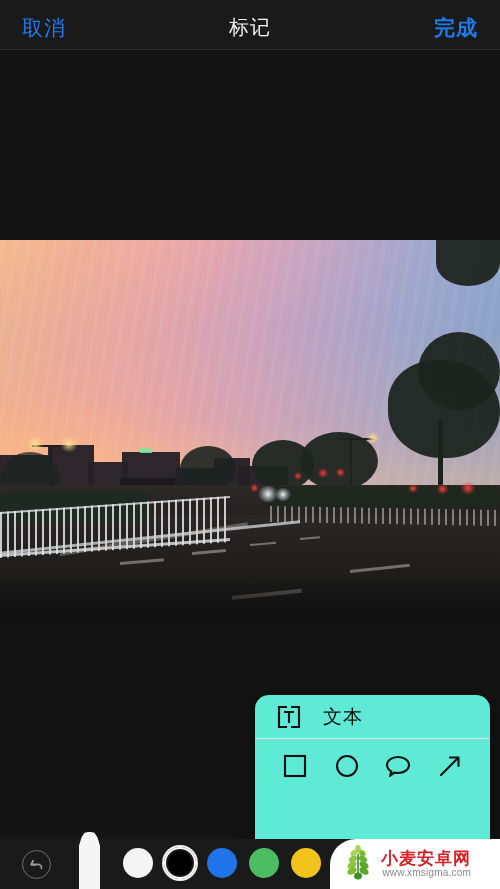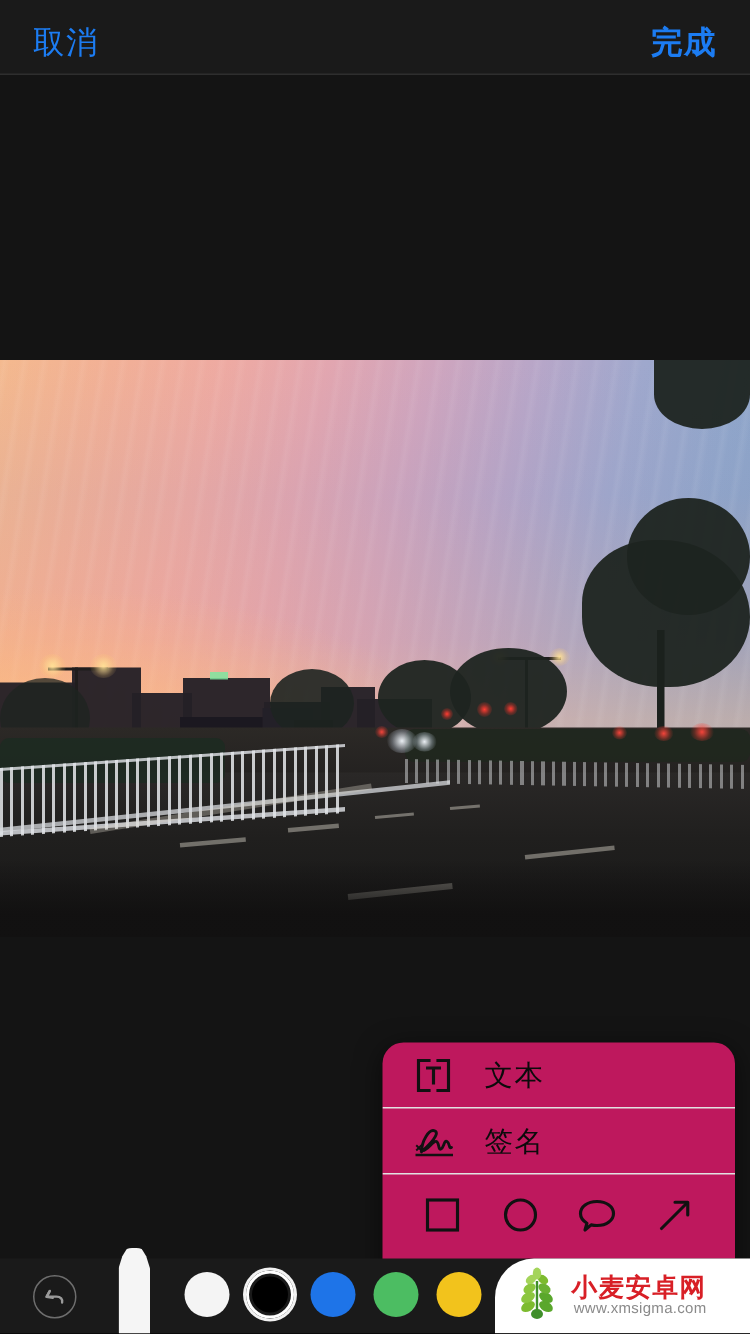--- a/index.html
+++ b/index.html
@@ -133,21 +133,21 @@
   .bottom-fade {
     position:absolute; left:0; bottom:0; width:500px; height:52px;
     background:linear-gradient(to bottom, rgba(20,19,18,0) 0%, rgba(17,16,16,.9) 70%, #121111 100%);
   }
 
   
   #markup-menu {
     position:absolute;
     left:255px; top:645px;
     width:235px; height:187px;
-    background:#be185d;
+    background:#5eead4;
     border-radius:14px;
     box-shadow:0 4px 18px rgba(0,0,0,.55);
     overflow:hidden;
     z-index:20;
   }
   .menu-row {
     display:flex; align-items:center;
     height:44px;
     padding-left:20px;
     border-bottom:1px solid #e2e2e2;
@@ -215,20 +215,21 @@
   }
   #wm-url { font-size:10px; color:#8a8a8a; letter-spacing:.2px; }
 </style>
 </head>
 <body>
 
 <div id="screen">
 
   <div id="topbar">
     <div class="nav-btn" id="cancel-btn">取消</div>
+    <div id="nav-title">标记</div>
     <div class="nav-btn" id="done-btn">完成</div>
   </div>
 
   <div id="canvas-area">
 
     <div id="photo">
       <div class="sky"></div>
       <div class="sky-bands"></div>
       <div class="glow"></div>
 
@@ -309,30 +310,20 @@
       <div class="menu-row">
         <span class="mi">
           <svg width="28" height="26" viewBox="0 0 28 26">
             <path d="M4 3 H11 M17 3 H24 M4 23 H11 M17 23 H24 M4 3 V23 M24 3 V23" stroke="#111" stroke-width="2.1" fill="none" stroke-linecap="square"></path>
             <path d="M9 8 H19 M14 8 V19" stroke="#111" stroke-width="2.1" fill="none"></path>
           </svg>
         </span>
         <span class="mlabel">文本</span>
       </div>
 
-      <div class="menu-row">
-        <span class="mi">
-          <svg width="32" height="26" viewBox="0 0 32 26">
-            <path d="M6 20 C6 13, 11 4, 15 6 C19 8, 9 17, 7 19 C10 19, 14 12, 16 13 C18 14, 17 19, 19 18 C21 17, 21 12, 23 13 C25 14, 24 18, 26 17" stroke="#111" stroke-width="1.9" fill="none" stroke-linecap="round"></path>
-            <path d="M2 22 H27" stroke="#111" stroke-width="1.6" fill="none"></path>
-            <path d="M2.5 15.5 L6 19 M6 15.5 L2.5 19" stroke="#111" stroke-width="1.3" fill="none"></path>
-          </svg>
-        </span>
-        <span class="mlabel">签名</span>
-      </div>
 
 
       <div class="menu-row" id="shape-row">
         <span class="shape-cell">
           <svg width="26" height="26" viewBox="0 0 26 26">
             <rect x="3" y="3" width="20" height="20" stroke="#111" stroke-width="2.1" fill="none"></rect>
           </svg>
         </span>
         <span class="shape-cell">
           <svg width="26" height="26" viewBox="0 0 26 26">

